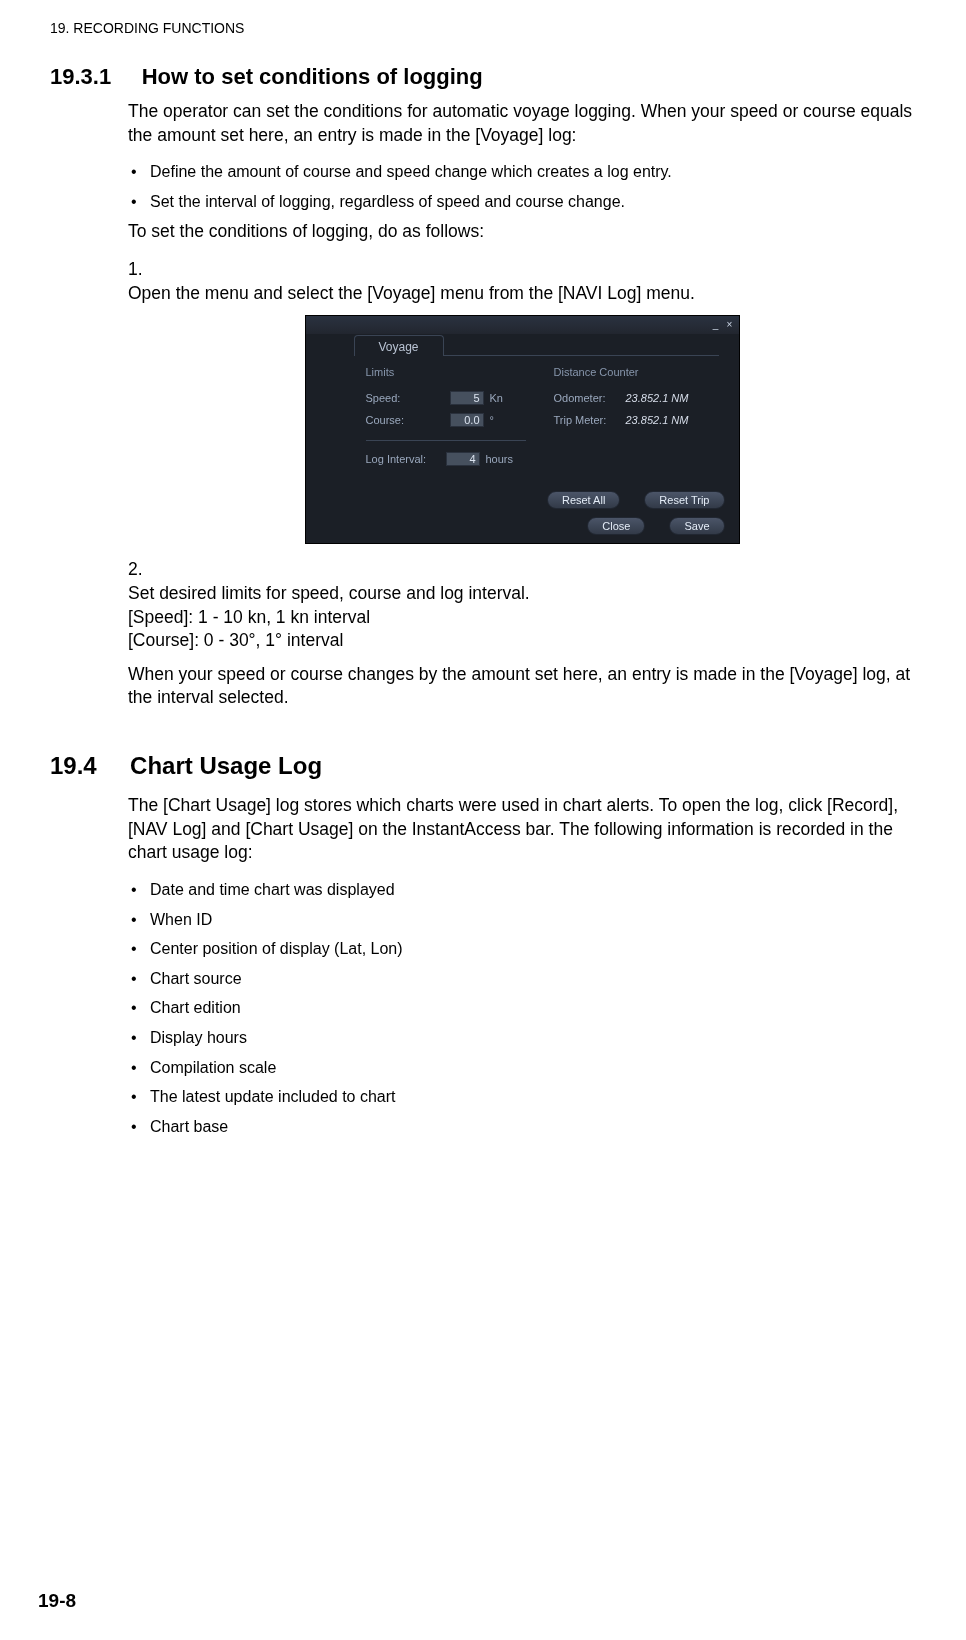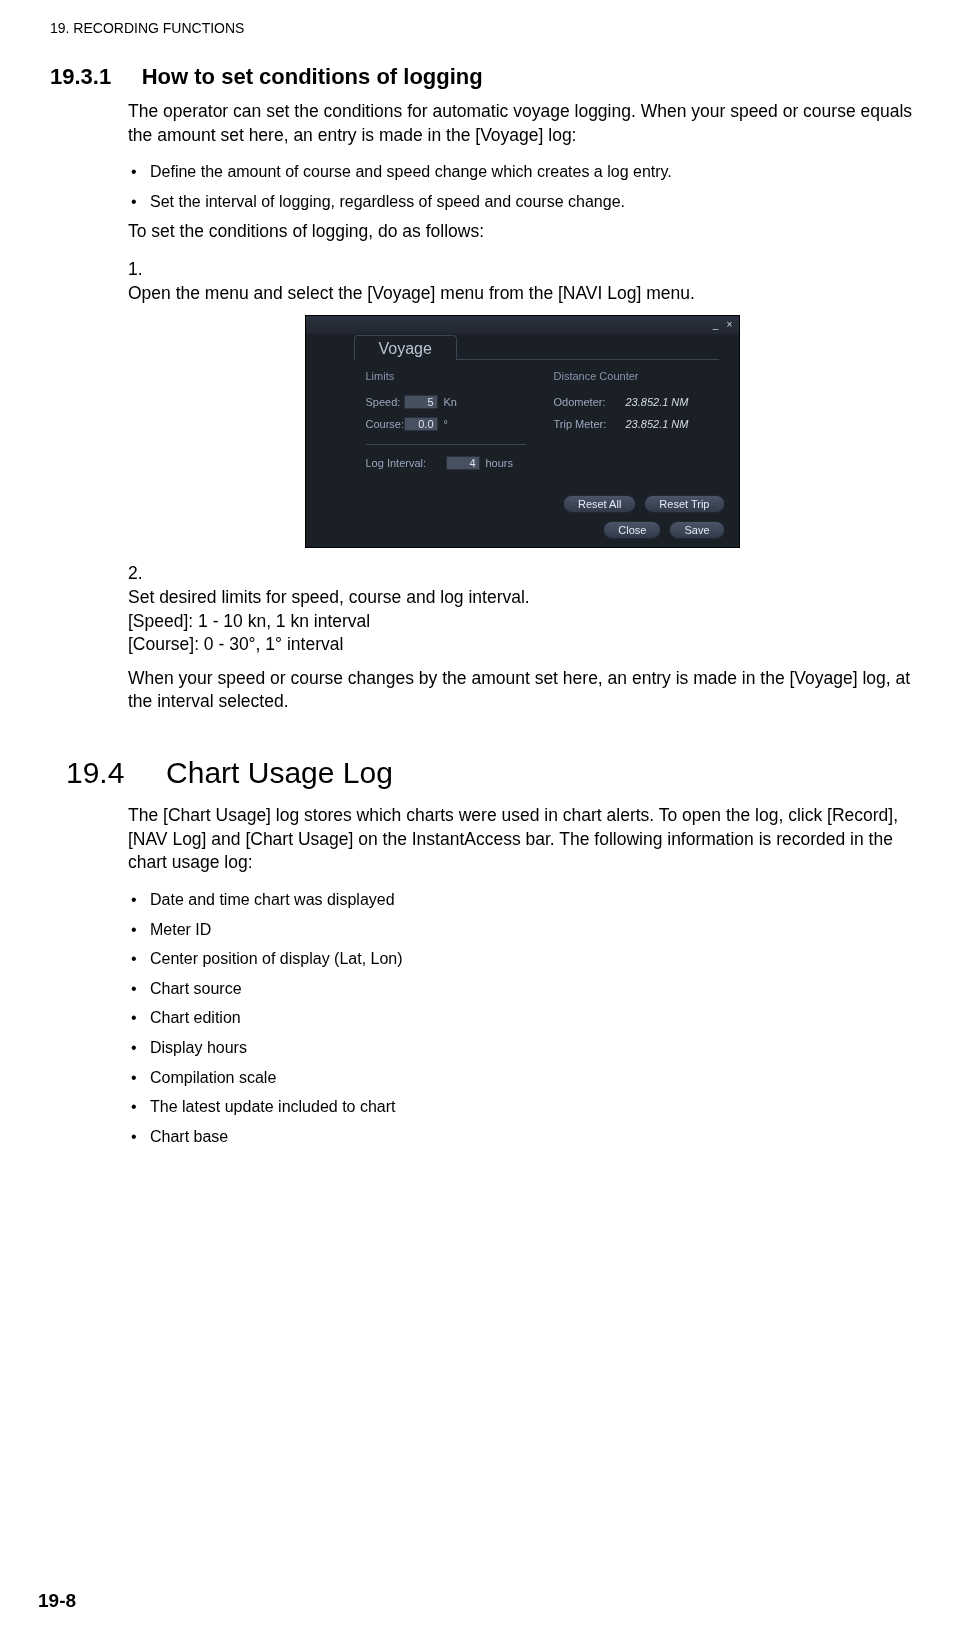--- a/index.html
+++ b/index.html
@@ -86,63 +86,63 @@
     color: #ccd6e6; font-size: 10px; line-height: 10px;
     text-align: center;
   }
   .dlg-content { padding: 0 20px 6px 60px; }
   .tab {
     border: 1px solid #3a4454;
     border-bottom: none;
     display: inline-block;
     padding: 4px 24px 2px 24px;
     border-radius: 4px 4px 0 0;
-    font-size: 16px;
+    font-size: 12px;
     margin-left: -12px;
     background: #1b1f26;
     position: relative; top: 1px;
   }
   .tab-underline { border-bottom: 1px solid #3a4454; margin-bottom: 10px; }
   .cols { display: flex; gap: 23px; margin-bottom: 8px; }
   .col { flex: 1; font-size: 11px; }
   .col-head { color: #8796ac; margin-bottom: 10px; }
   .row { display: flex; align-items: center; height: 20px; margin-bottom: 2px; }
-  .lab { width: 38px; color: #9aa8bd; font-size: 11px; }
+  .lab { width: 84px; color: #9aa8bd; font-size: 11px; }
   .inp {
     width: 34px; height: 14px;
     background: #46505e;
     border: 1px solid #2a313d;
     color: #dbe3ef;
     font-size: 11px;
     text-align: right;
     padding-right: 3px;
   }
   .unit { margin-left: 6px; color: #9aa8bd; }
   .val { color: #d6dde9; font-style: italic; }
   .divider { border-top: 1px solid #3a4454; margin: 10px 0 8px 0; width: 160px; }
   .btnrow {
     display: flex;
     justify-content: flex-end;
-    gap: 8px;
+    gap: 24px;
     padding: 6px 14px 8px 0;
   }
   .dlg-btn {
     background: linear-gradient(#4b5568,#323a48);
     border: 1px solid #212732;
     border-radius: 10px;
     color: #e4ecf7;
     font-size: 11px;
     padding: 1px 14px;
     line-height: 14px;
   }
 
   .h2 {
-    font-size: 30px;
-    font-weight: normal;
-    margin: 42px 0 14px 16px;
+    font-size: 24px;
+    font-weight: bold;
+    margin: 42px 0 14px 0;
   }
   .page-num {
     position: absolute;
     left: 38px;
     bottom: 28px;
     font-size: 19px;
     font-weight: bold;
   }
 </style>
 </head>
@@ -244,21 +244,21 @@
   <span>19.4</span>
   &nbsp;&nbsp;&nbsp;
   <span>Chart Usage Log</span>
 </div>
 
 <div class="indent-block">
   <p class="para">The [Chart Usage] log stores which charts were used in chart alerts. To open the log, click [Record], [NAV Log] and [Chart Usage] on the InstantAccess bar. The following information is recorded in the chart usage log:</p>
 
   <ul class="bullet-list">
     <li>Date and time chart was displayed</li>
-    <li>Meter ID</li>
+    <li>When ID</li>
     <li>Center position of display (Lat, Lon)</li>
     <li>Chart source</li>
     <li>Chart edition</li>
     <li>Display hours</li>
     <li>Compilation scale</li>
     <li>The latest update included to chart</li>
     <li>Chart base</li>
   </ul>
 </div>
 

